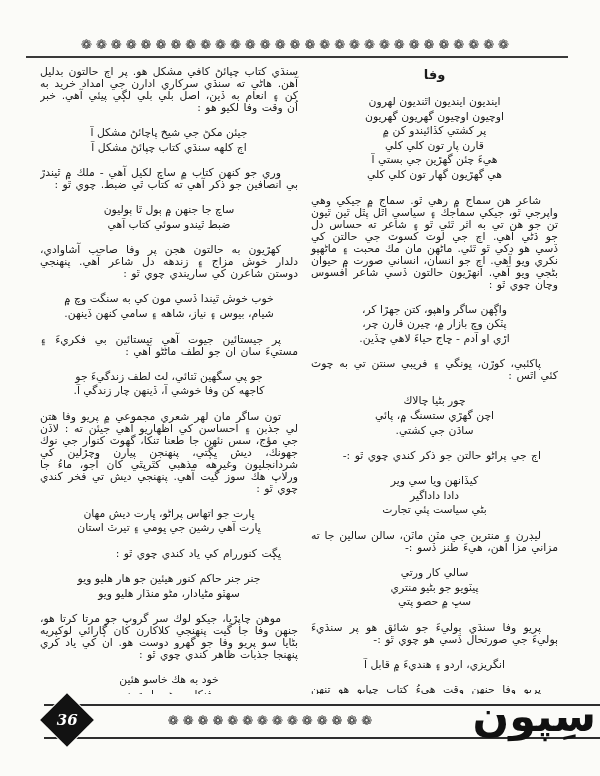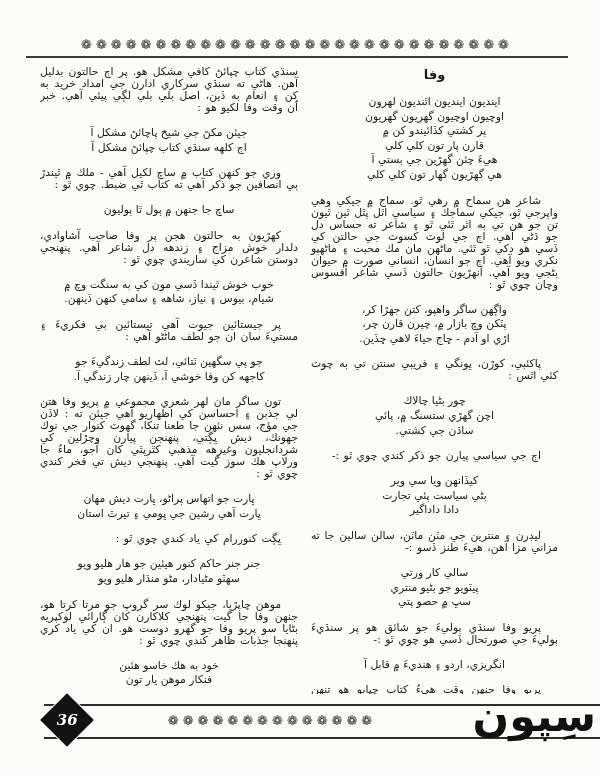--- a/index.html
+++ b/index.html
@@ -117,25 +117,25 @@
             <div class="verse-line">واڳهن ساگر واهپو، كتن جهڙا كر،</div>
             <div class="verse-line">پٽكن وچ بازار ۾، چيرن قارن چر،</div>
             <div class="verse-line">اڙي او آدم - ڇاج حياءَ لاهي ڇڏين.</div>
           </div>
           <div class="prose">پاكئبي، كوڙن، ڀونگي ۽ فريبي سنتن تي به چوٽ كئي اٿس :</div>
           <div class="verse">
             <div class="verse-line">چور بڻيا چالاك</div>
             <div class="verse-line">اچن گهڙي ستسنگ ۾، پائي</div>
             <div class="verse-line">ساڌن جي كشتي.</div>
           </div>
-          <div class="prose">اڄ جي سياسي پيارن جو ذكر كندي چوي ٿو :-</div>
+          <div class="prose">اڄ جي پراڻو حالتن جو ذكر كندي چوي ٿو :-</div>
           <div class="verse">
             <div class="verse-line">كيڏانهن ويا سي وير</div>
+            <div class="verse-line">دادا داداگير</div>
             <div class="verse-line">بڻي سياست پئي تجارت</div>
-            <div class="verse-line">دادا داداگير</div>
           </div>
           <div class="prose">ليڊرن ۽ منترين جي مٽن ماٽن، سالن سالين جا ته مزاني مزا آهن، هيءَ طنز ڏسو :-</div>
           <div class="verse">
             <div class="verse-line">سالي كار ورتي</div>
             <div class="verse-line">پيٽويو جو بڻيو منتري</div>
             <div class="verse-line">سڀ ۾ حصو پتي</div>
           </div>
           <div class="prose">پريو وفا سنڌي ٻوليءَ جو شائق هو پر سنڌيءَ ٻوليءَ جي صورتحال ڏسي هو چوي ٿو :-</div>
           <div class="verse">
             <div class="verse-line">انگريزي، اردو ۽ هنديءَ ۾ قابل آ</div>
@@ -146,20 +146,21 @@
     <div class="col col-left">
       <div>
           <div class="prose no-indent">سنڌي كتاب چپائڻ كافي مشكل هو. پر اڄ حالتون بدليل آهن. هاڻي ته سنڌي سركاري ادارن جي امداد خريد به كن ۽ انعام به ڏين، اصل بلي بلي لڳي پيئي آهي. خبر اُن وقت وفا لكيو هو :</div>
           <div class="verse">
             <div class="verse-line">جيئن مكڻ جي شيخ پاچائڻ مشكل آ</div>
             <div class="verse-line">اڄ كلهه سنڌي كتاب چپائڻ مشكل آ</div>
           </div>
           <div class="prose">وري جو كنهن كتاب ۾ ساچ لكيل آهي - ملك ۾ ٿيندڙ بي انصافين جو ذكر آهي ته كتاب ٿي ضبط. چوي ٿو :</div>
           <div class="verse">
             <div class="verse-line">ساچ جا جنهن ۾ ٻول ٿا ٻوليون</div>
+            <div class="verse-line">ضبط ٿيندو سوئي كتاب آهي</div>
           </div>
           <div class="prose">كهڙيون به حالتون هجن پر وفا صاحب آشاوادي، دلدار خوش مزاج ۽ زندهه دل شاعر آهي. پنهنجي دوستن شاعرن كي ساريندي چوي ٿو :</div>
           <div class="verse">
             <div class="verse-line">خوب خوش ٿيندا ڏسي مون كي به سنگت وچ ۾</div>
             <div class="verse-line">شيام، بيوس ۽ نياز، شاهه ۽ سامي كنهن ڏينهن.</div>
           </div>
           <div class="prose">پر جيستائين جيوت آهي تيستائين بي فكريءَ ۽ مستيءَ سان ان جو لطف ماڻڻو آهي :</div>
           <div class="verse">
             <div class="verse-line">جو پي سگهين ٽتائي، لٽ لطف زندگيءَ جو</div>
             <div class="verse-line">كاجهه كن وفا خوشي آ، ڏينهن چار زندگي آ.</div>

